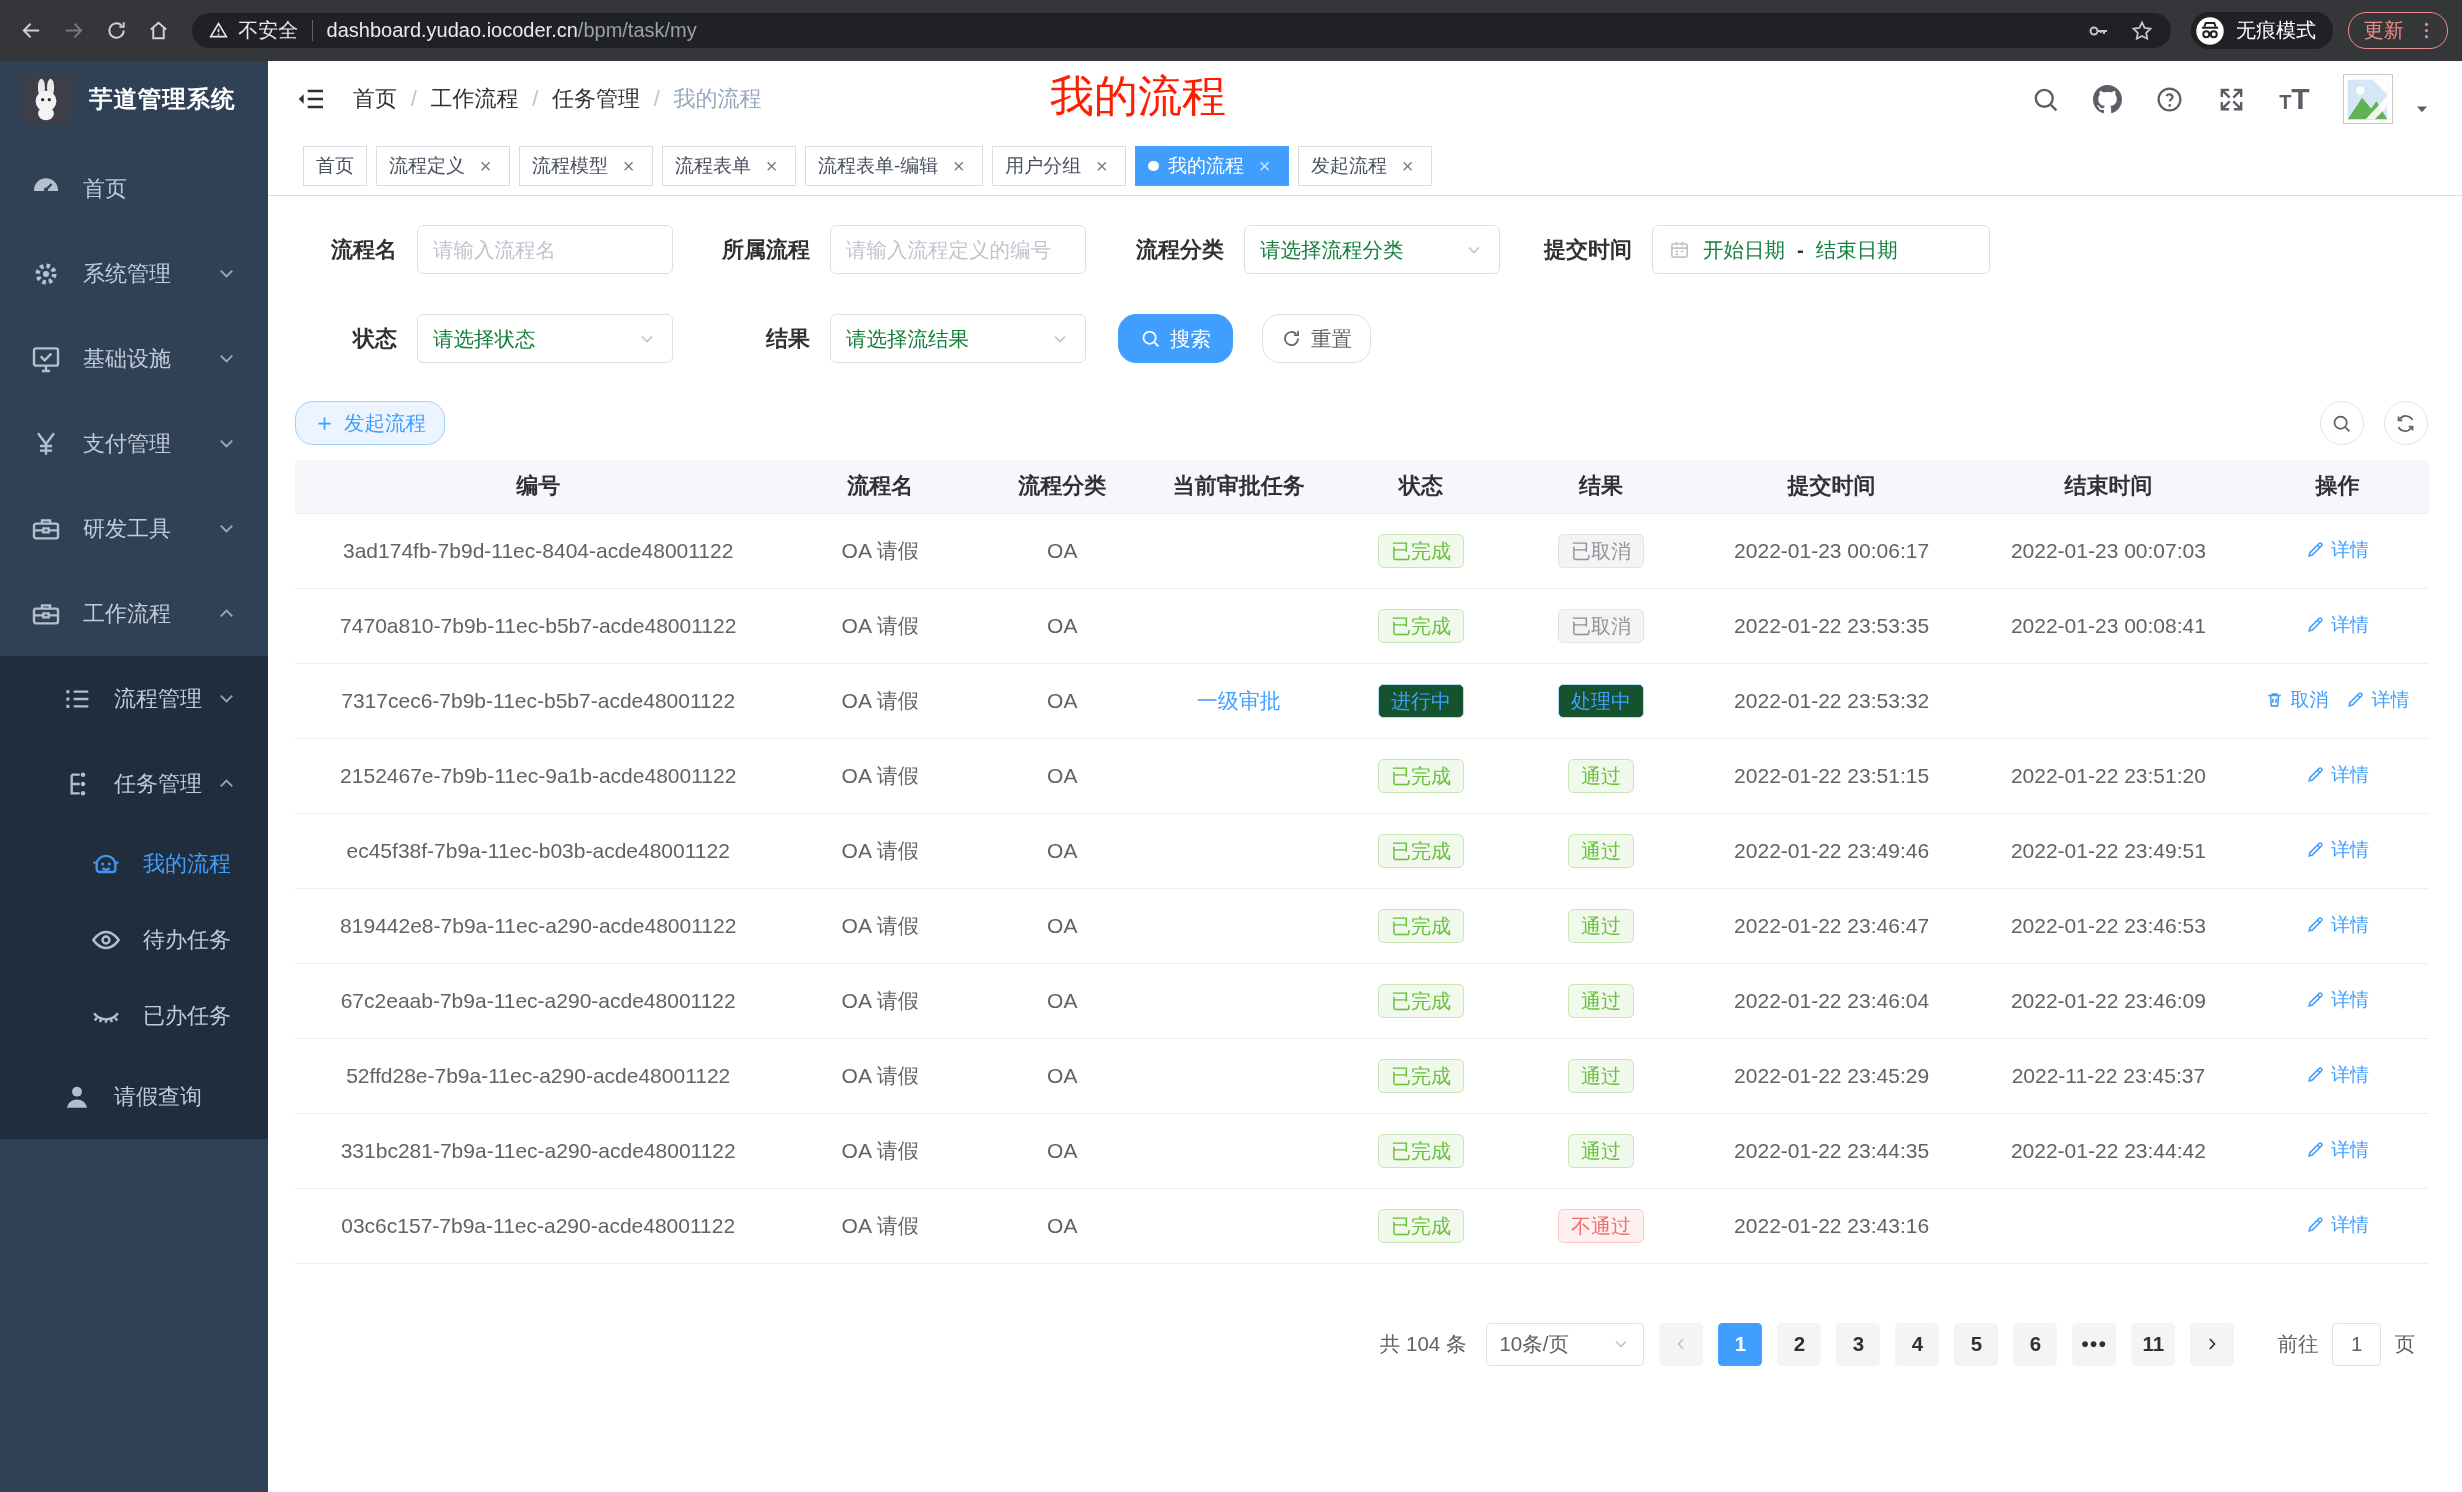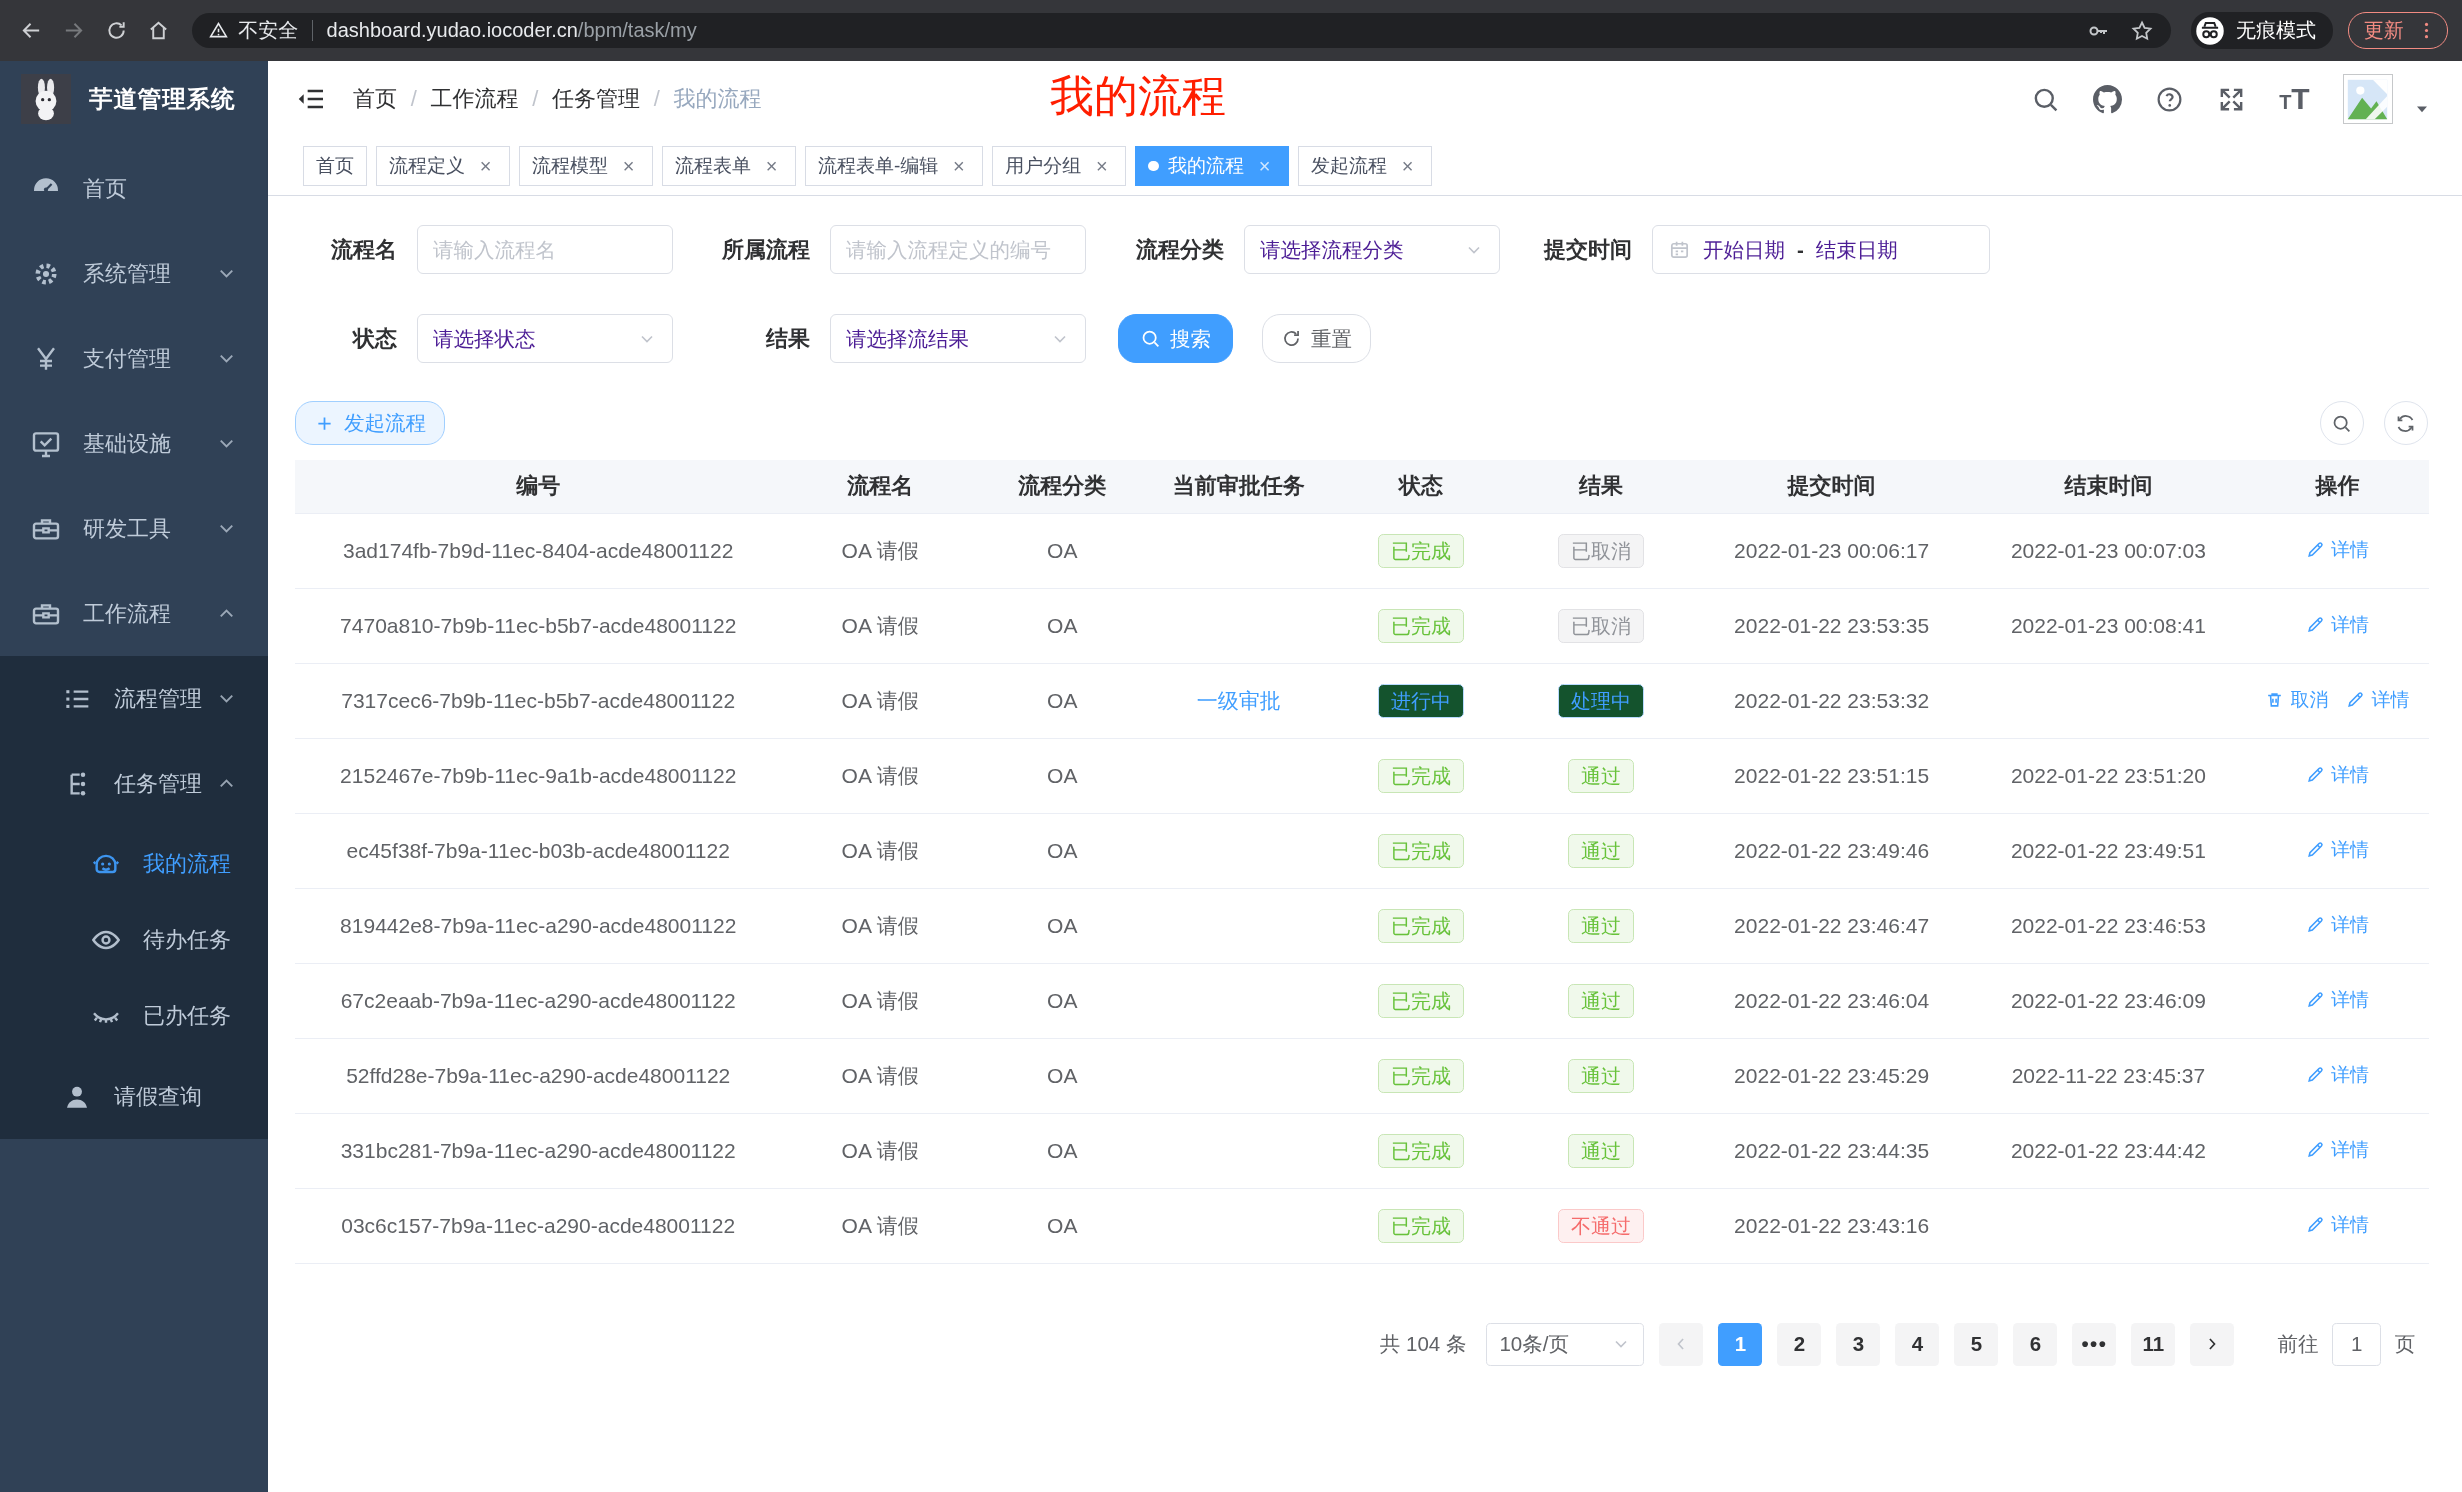--- a/index.html
+++ b/index.html
@@ -66,21 +66,21 @@
   
   .content{flex:1;padding:29px 33px 0 27px;background:#fff}
   .frow{display:flex;align-items:center}
   .frow2{margin-top:40px}
   .flabel{font-size:22px;color:#303133;font-weight:700;text-align:right;padding-right:20px;white-space:nowrap}
   .w1{width:122px}.w2{width:157px}.w3{width:158px}.w4{width:152px}
   .inp{width:256px;height:49px;border:0.8px solid #dcdfe6;border-radius:6px;padding:0 15px;font-size:20.5px;color:#606266;display:flex;align-items:center;background:#fff}
   .inp input{border:none;outline:none;width:100%;font:inherit;color:#606266;background:transparent}
   .inp input::placeholder{color:#c0c4cc}
   .sel{justify-content:space-between;cursor:pointer}
-  .ph{color:#4c1d95}
+  .ph{color:#15803d}
   .chev{width:20px;height:20px;color:#c0c4cc;flex-shrink:0}
   .dates{width:338px;gap:12px;cursor:pointer}
   .dates .cal{width:23px;height:23px;color:#c0c4cc;flex-shrink:0}
   .dates .dsep{color:#303133;font-weight:600}
   .btn{display:inline-flex;align-items:center;justify-content:center;border-radius:18px;font-size:20.5px;cursor:pointer;white-space:nowrap}
   .btn .bic{width:21px;height:21px;margin-right:9px}
   .btn-search{margin-left:32px;height:49px;padding:0 21px;background:#409eff;color:#fff;border:0.8px solid #409eff}
   .btn-reset{margin-left:29px;height:49px;padding:0 18px;background:#fff;border:0.8px solid #dcdfe6;color:#606266}
   .toolbar{margin-top:38px;display:flex;align-items:center}
   .btn-create{height:44px;padding:0 18px;background:#ecf5ff;border:0.8px solid #a0cfff;color:#409eff}
@@ -224,36 +224,36 @@
               </svg></span>
             <span>系统管理</span>
             <span class="ic arrow">
               <svg viewBox="0 0 24 24" fill="none" stroke="currentColor" stroke-width="2">
                 <path d="M6 9l6 6 6-6"></path>
               </svg>
             </span>
           </div>
           <div class="m-item lvl1">
             <span class="mi"><svg viewBox="0 0 24 24" fill="none" stroke="currentColor" stroke-width="1.8">
-                <path d="M6 4l6 8 6-8M12 12v8M7.5 13.5h9M7.5 17h9"></path>
-              </svg></span>
-            <span>支付管理</span>
-            <span class="ic arrow">
-              <svg viewBox="0 0 24 24" fill="none" stroke="currentColor" stroke-width="2">
-                <path d="M6 9l6 6 6-6"></path>
-              </svg>
-            </span>
-          </div>
-          <div class="m-item lvl1">
-            <span class="mi"><svg viewBox="0 0 24 24" fill="none" stroke="currentColor" stroke-width="1.8">
                 <rect x="3" y="4" width="18" height="13" rx="1.5"></rect>
                 <path d="M8 10l3 3 5-5"></path>
                 <path d="M9 21h6M12 17v4"></path>
               </svg></span>
             <span>基础设施</span>
+            <span class="ic arrow">
+              <svg viewBox="0 0 24 24" fill="none" stroke="currentColor" stroke-width="2">
+                <path d="M6 9l6 6 6-6"></path>
+              </svg>
+            </span>
+          </div>
+          <div class="m-item lvl1">
+            <span class="mi"><svg viewBox="0 0 24 24" fill="none" stroke="currentColor" stroke-width="1.8">
+                <path d="M6 4l6 8 6-8M12 12v8M7.5 13.5h9M7.5 17h9"></path>
+              </svg></span>
+            <span>支付管理</span>
             <span class="ic arrow">
               <svg viewBox="0 0 24 24" fill="none" stroke="currentColor" stroke-width="2">
                 <path d="M6 9l6 6 6-6"></path>
               </svg>
             </span>
           </div>
           <div class="m-item lvl1">
             <span class="mi"><svg viewBox="0 0 24 24" fill="none" stroke="currentColor" stroke-width="1.8">
                 <rect x="3" y="8" width="18" height="11" rx="1.5"></rect>
                 <path d="M9 8V5.5h6V8M3 13h7M14 13h7M10 11.5h4v3h-4z"></path>

